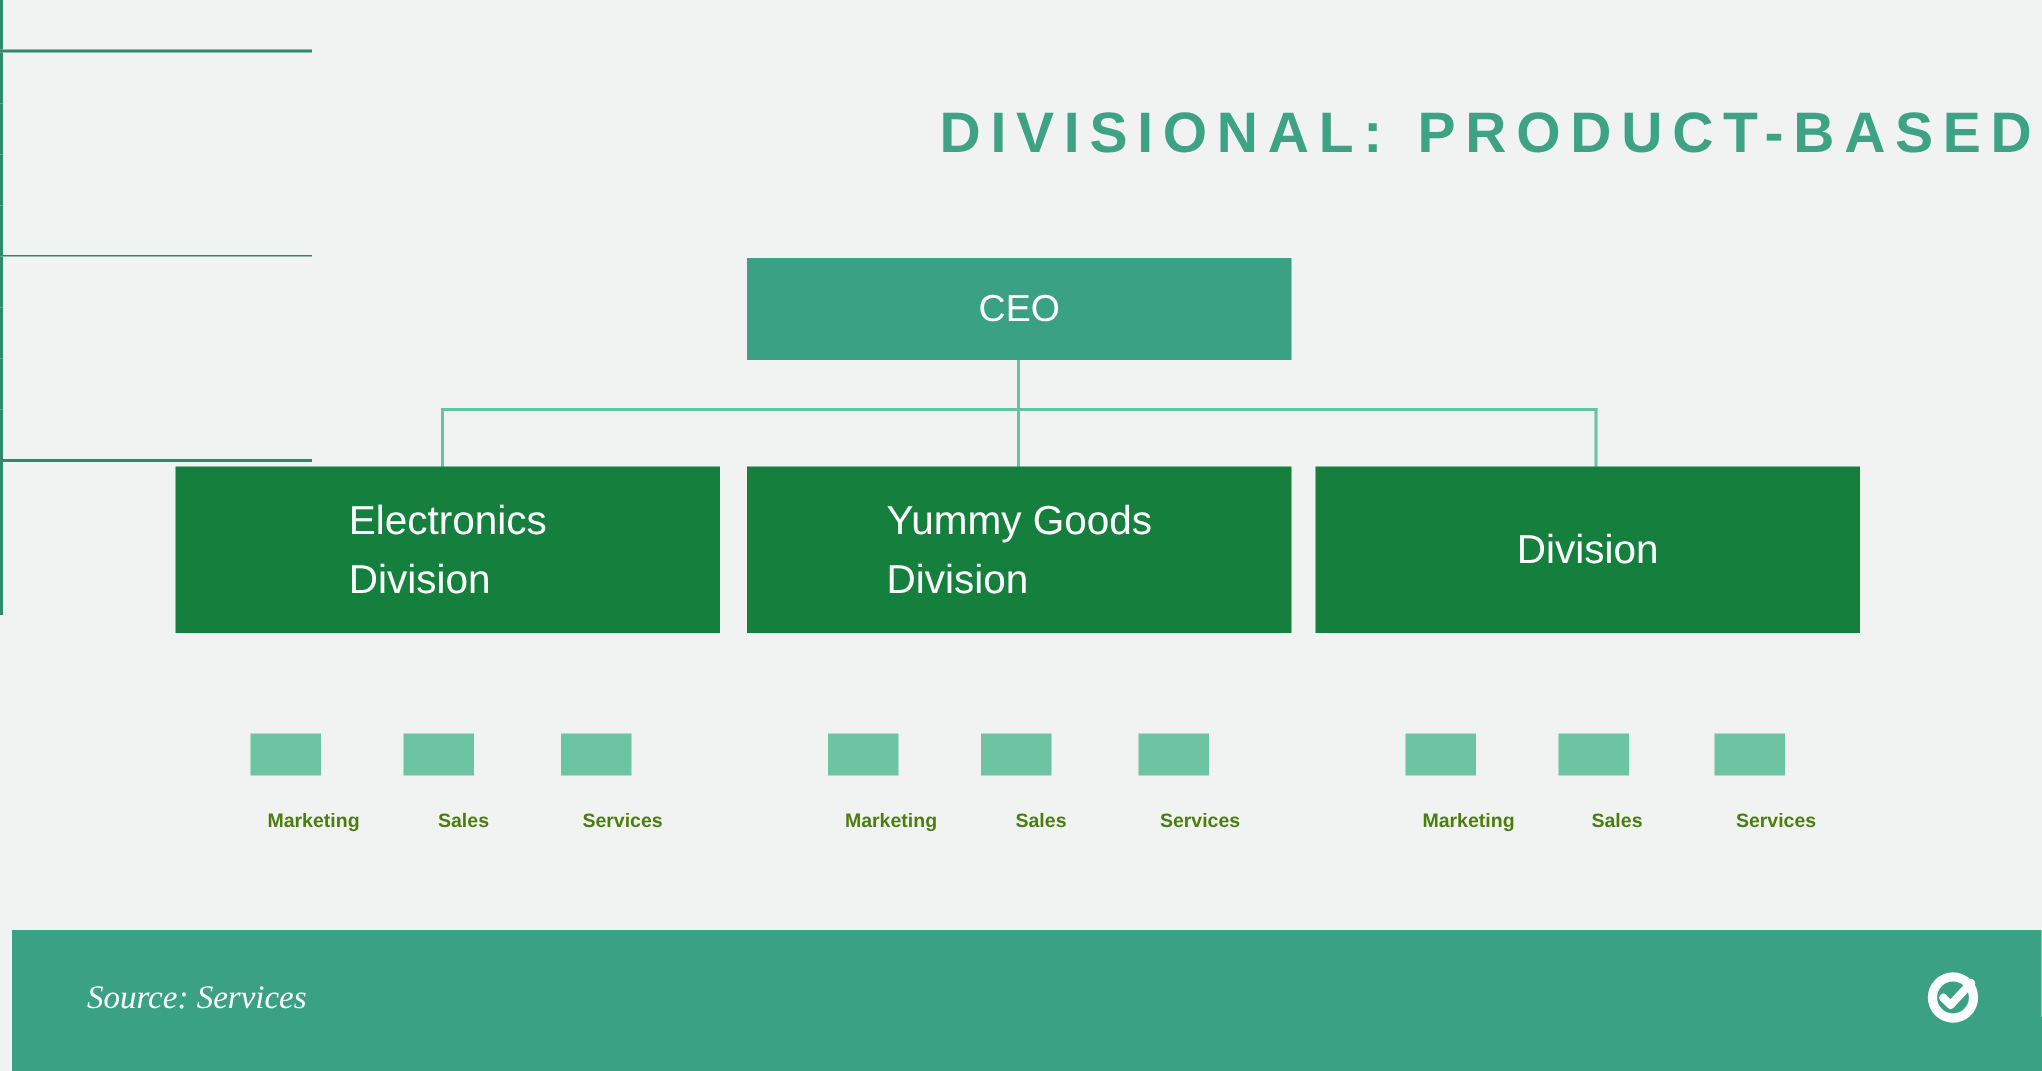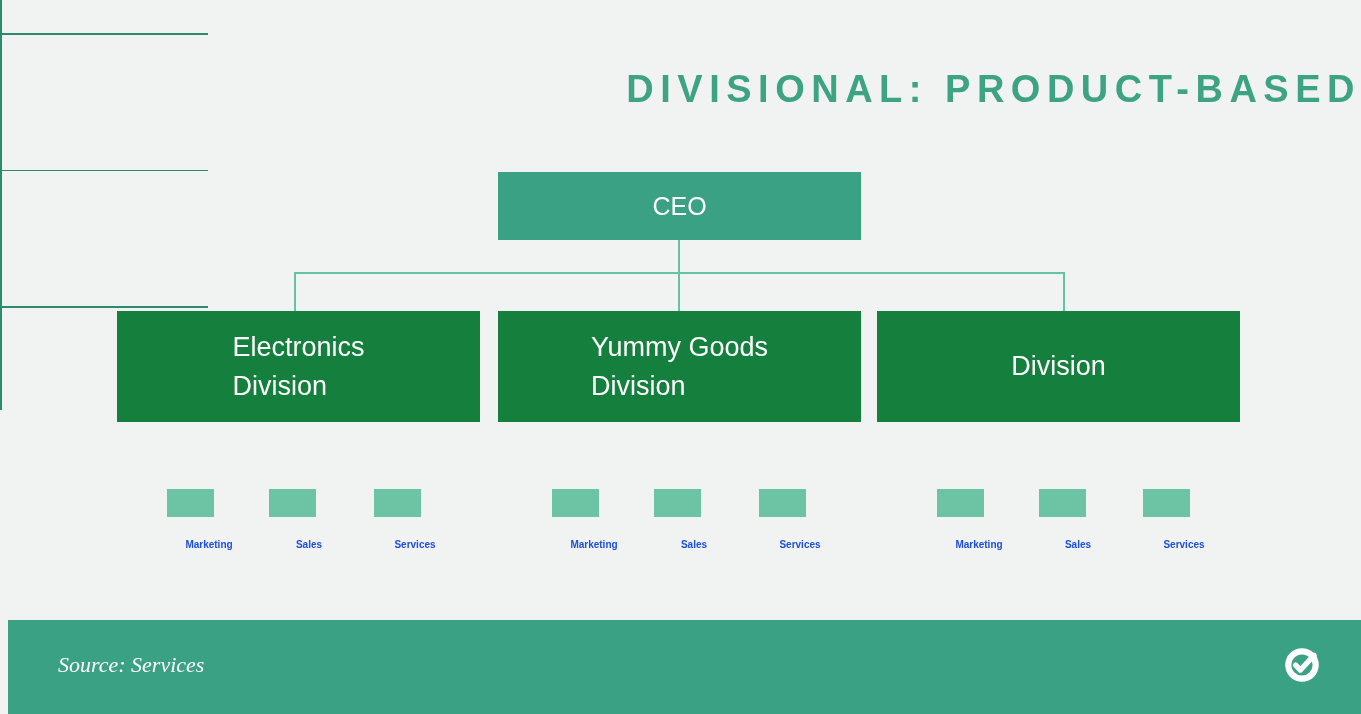--- a/index.html
+++ b/index.html
@@ -79,23 +79,23 @@
     position: absolute;
     top: 489px;
     width: 47px;
     height: 28px;
     background: #6dc4a4;
   }
   .leaf-label {
     position: absolute;
     top: 539px;
     text-align: center;
-    font-size: 10px;
+    font-size: 13px;
     font-weight: bold;
-    color: #1d4ed8;
+    color: #4d7c0f;
     white-space: nowrap;
     transform: translateX(-50%);
     padding-left: 36px;
   }
 
   
   #footer-bar {
     position: absolute;
     left: 8px;
     top: 620px;

